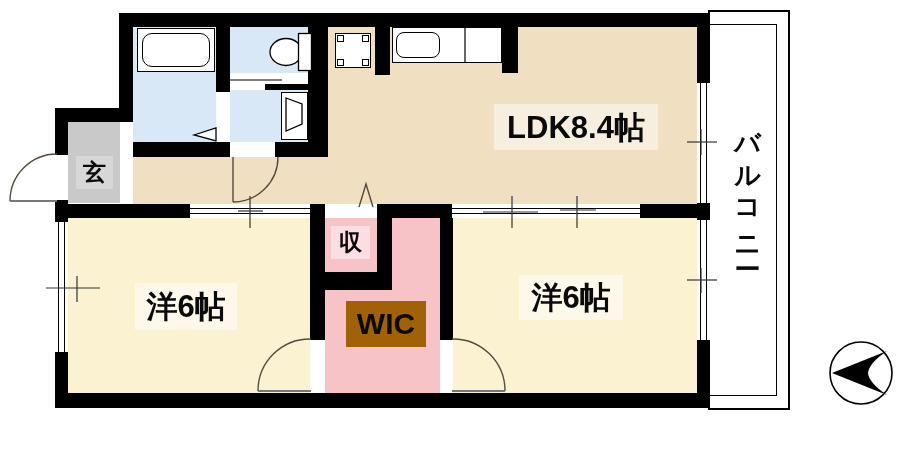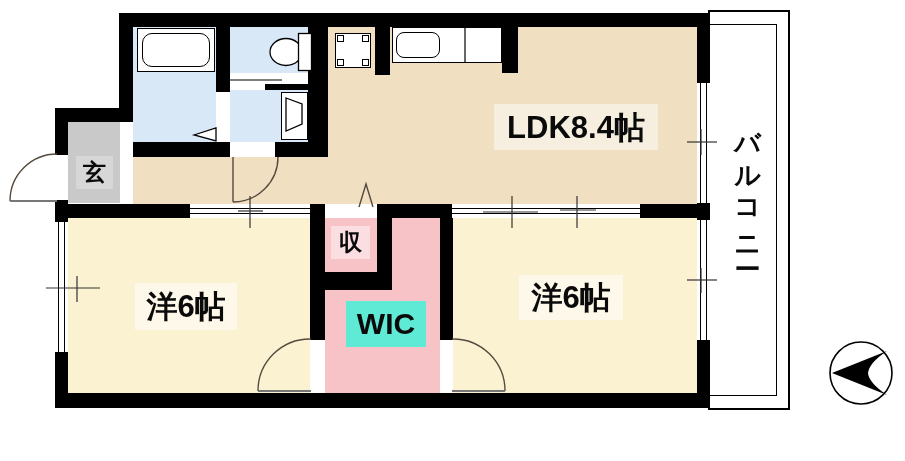--- a/index.html
+++ b/index.html
@@ -6,21 +6,21 @@
   #plan{position:relative;width:905px;height:461px;background:#ffffff;overflow:hidden;
         font-family:"Liberation Sans","DejaVu Sans",sans-serif;}
   .wall{position:absolute;background:#000;}
   .floor{position:absolute;}
   .gap{position:absolute;background:#fff;}
   .fixture{position:absolute;background:#fff;border:1.5px solid #000;box-sizing:border-box;}
   .room-label{position:absolute;display:flex;align-items:center;justify-content:center;
               color:#0a0a0a;font-weight:600;line-height:1;white-space:nowrap;}
   .lbl-ldk{background:#f6efdf;font-size:31px;}
   .lbl-bed{background:#fdf8e9;font-size:31px;}
-  .lbl-wic{background:#5eead4;font-size:30px;}
+  .lbl-wic{background:#a16207;font-size:30px;}
   .lbl-sto{background:#fbdee1;font-size:23px;}
   .lbl-gen{background:#d7d7d7;font-size:23px;}
   .lbl-balcony{position:absolute;writing-mode:vertical-rl;color:#0a0a0a;font-weight:600;
                font-size:26px;letter-spacing:6px;}
   svg.overlay{position:absolute;left:0;top:0;pointer-events:none;}
   .corner{position:absolute;width:7px;height:7px;border:1.5px solid #000;background:#fff;box-sizing:border-box;}
 </style>
 </head>
 <body>
 

